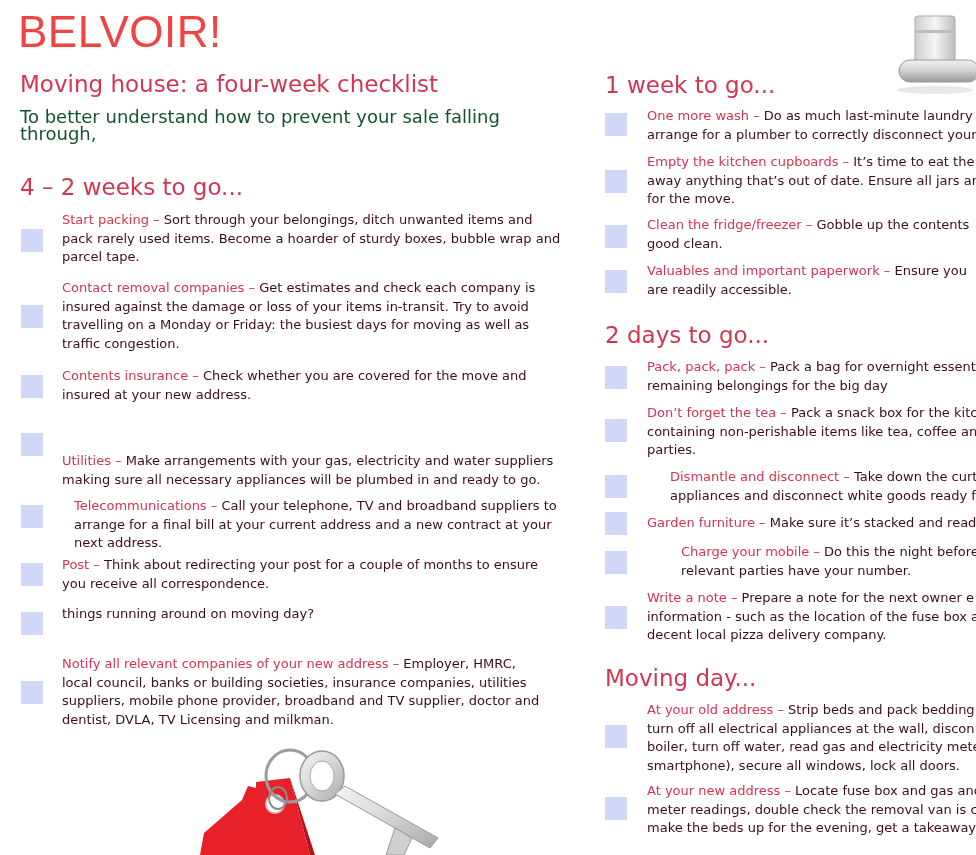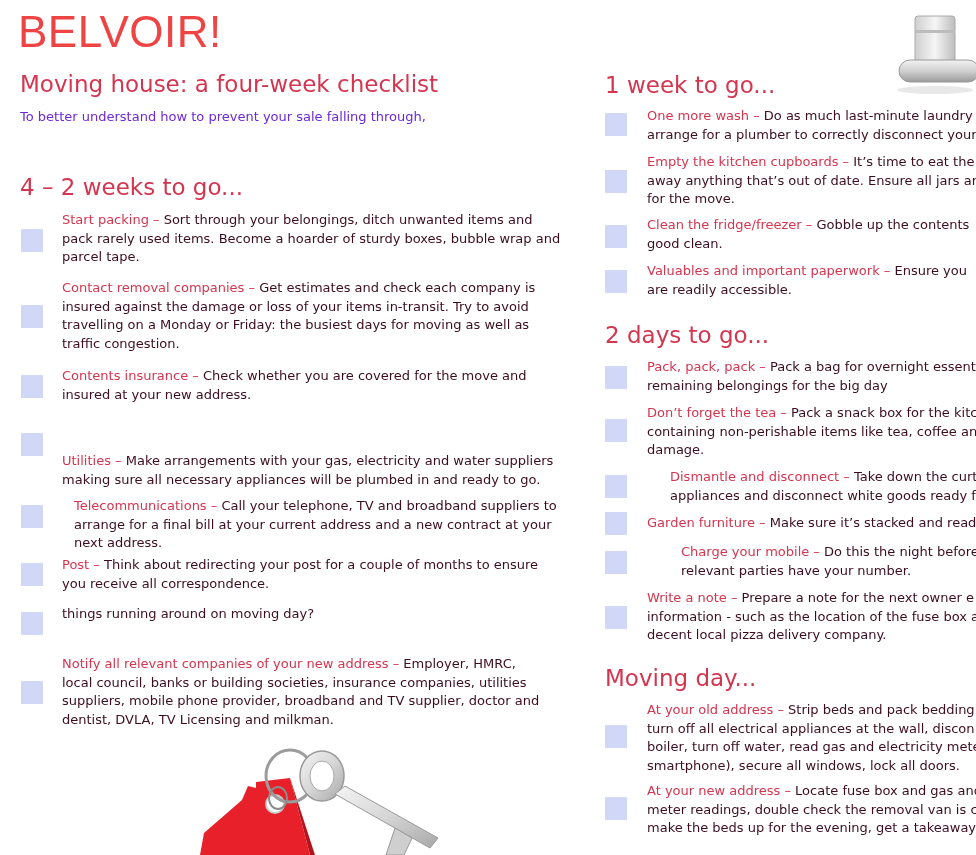--- a/index.html
+++ b/index.html
@@ -1,21 +1,21 @@
 <!DOCTYPE html>
 <html><head>
 <meta charset="utf-8">
 <style>
   html, body { margin:0; padding:0; background:#ffffff; }
   body { width:976px; height:855px; position:relative; overflow:hidden;
          font-family:"DejaVu Sans", sans-serif; color:#4a1027; }
   .logo { position:absolute; left:18px; top:6px; font-family:"Liberation Sans", sans-serif;
           font-size:44px; letter-spacing:0.5px; color:#ef4444; font-weight:normal; line-height:52px; }
   .title { position:absolute; left:20px; top:68px; font-size:23px; color:#d4354f; line-height:32px; white-space:nowrap; }
-  .intro { position:absolute; left:20px; top:108px; font-size:13px; line-height:17px; color:#6d28d9; width:480px; }
+  .intro { position:absolute; left:20px; top:108px; font-size:18px; line-height:17px; color:#14532d; width:480px; }
   .section-h { position:absolute; font-size:23px; color:#d4354f; line-height:30px; white-space:nowrap; }
   .item { position:absolute; font-size:13px; line-height:18.6px; color:#3c0d20; white-space:nowrap; }
   .item .hl { color:#d4354f; }
   .box { position:absolute; width:22px; height:23px; background:#d1d7f7; }
   .clip { position:absolute; left:598px; top:0; width:378px; height:855px; overflow:hidden; }
   .clip .item, .clip .box, .clip .section-h { }
   .keys-img { position:absolute; left:190px; top:738px; width:260px; height:117px; }
   .key-top { position:absolute; left:895px; top:0; width:81px; height:95px; }
 </style>
 </head>
@@ -105,21 +105,21 @@
       </div>
       <div class="box" style="left: 7px; top: 366px;"></div>
       <div class="item" style="left: 49px; top: 358px;">
         <div><span class="hl">Pack, pack, pack – </span><span>Pack a bag for overnight essent</span></div>
         <div><span>remaining belongings for the big day</span></div>
       </div>
       <div class="box" style="left: 7px; top: 419px;"></div>
       <div class="item" style="left: 49px; top: 404px;">
         <div><span class="hl">Don’t forget the tea – </span><span>Pack a snack box for the kitc</span></div>
         <div><span>containing non-perishable items like tea, coffee an</span></div>
-        <div><span>damage.</span></div>
+        <div><span>parties.</span></div>
       </div>
       <div class="box" style="left: 7px; top: 475px;"></div>
       <div class="item" style="left: 49px; top: 468px; margin-left: 23px;">
         <div><span class="hl">Dismantle and disconnect – </span><span>Take down the curtain</span></div>
         <div><span>appliances and disconnect white goods ready for t</span></div>
       </div>
       <div class="box" style="left: 7px; top: 512px;"></div>
       <div class="item" style="left: 49px; top: 514px;">
         <div><span class="hl">Garden furniture – </span><span>Make sure it’s stacked and ready</span></div>
       </div>

